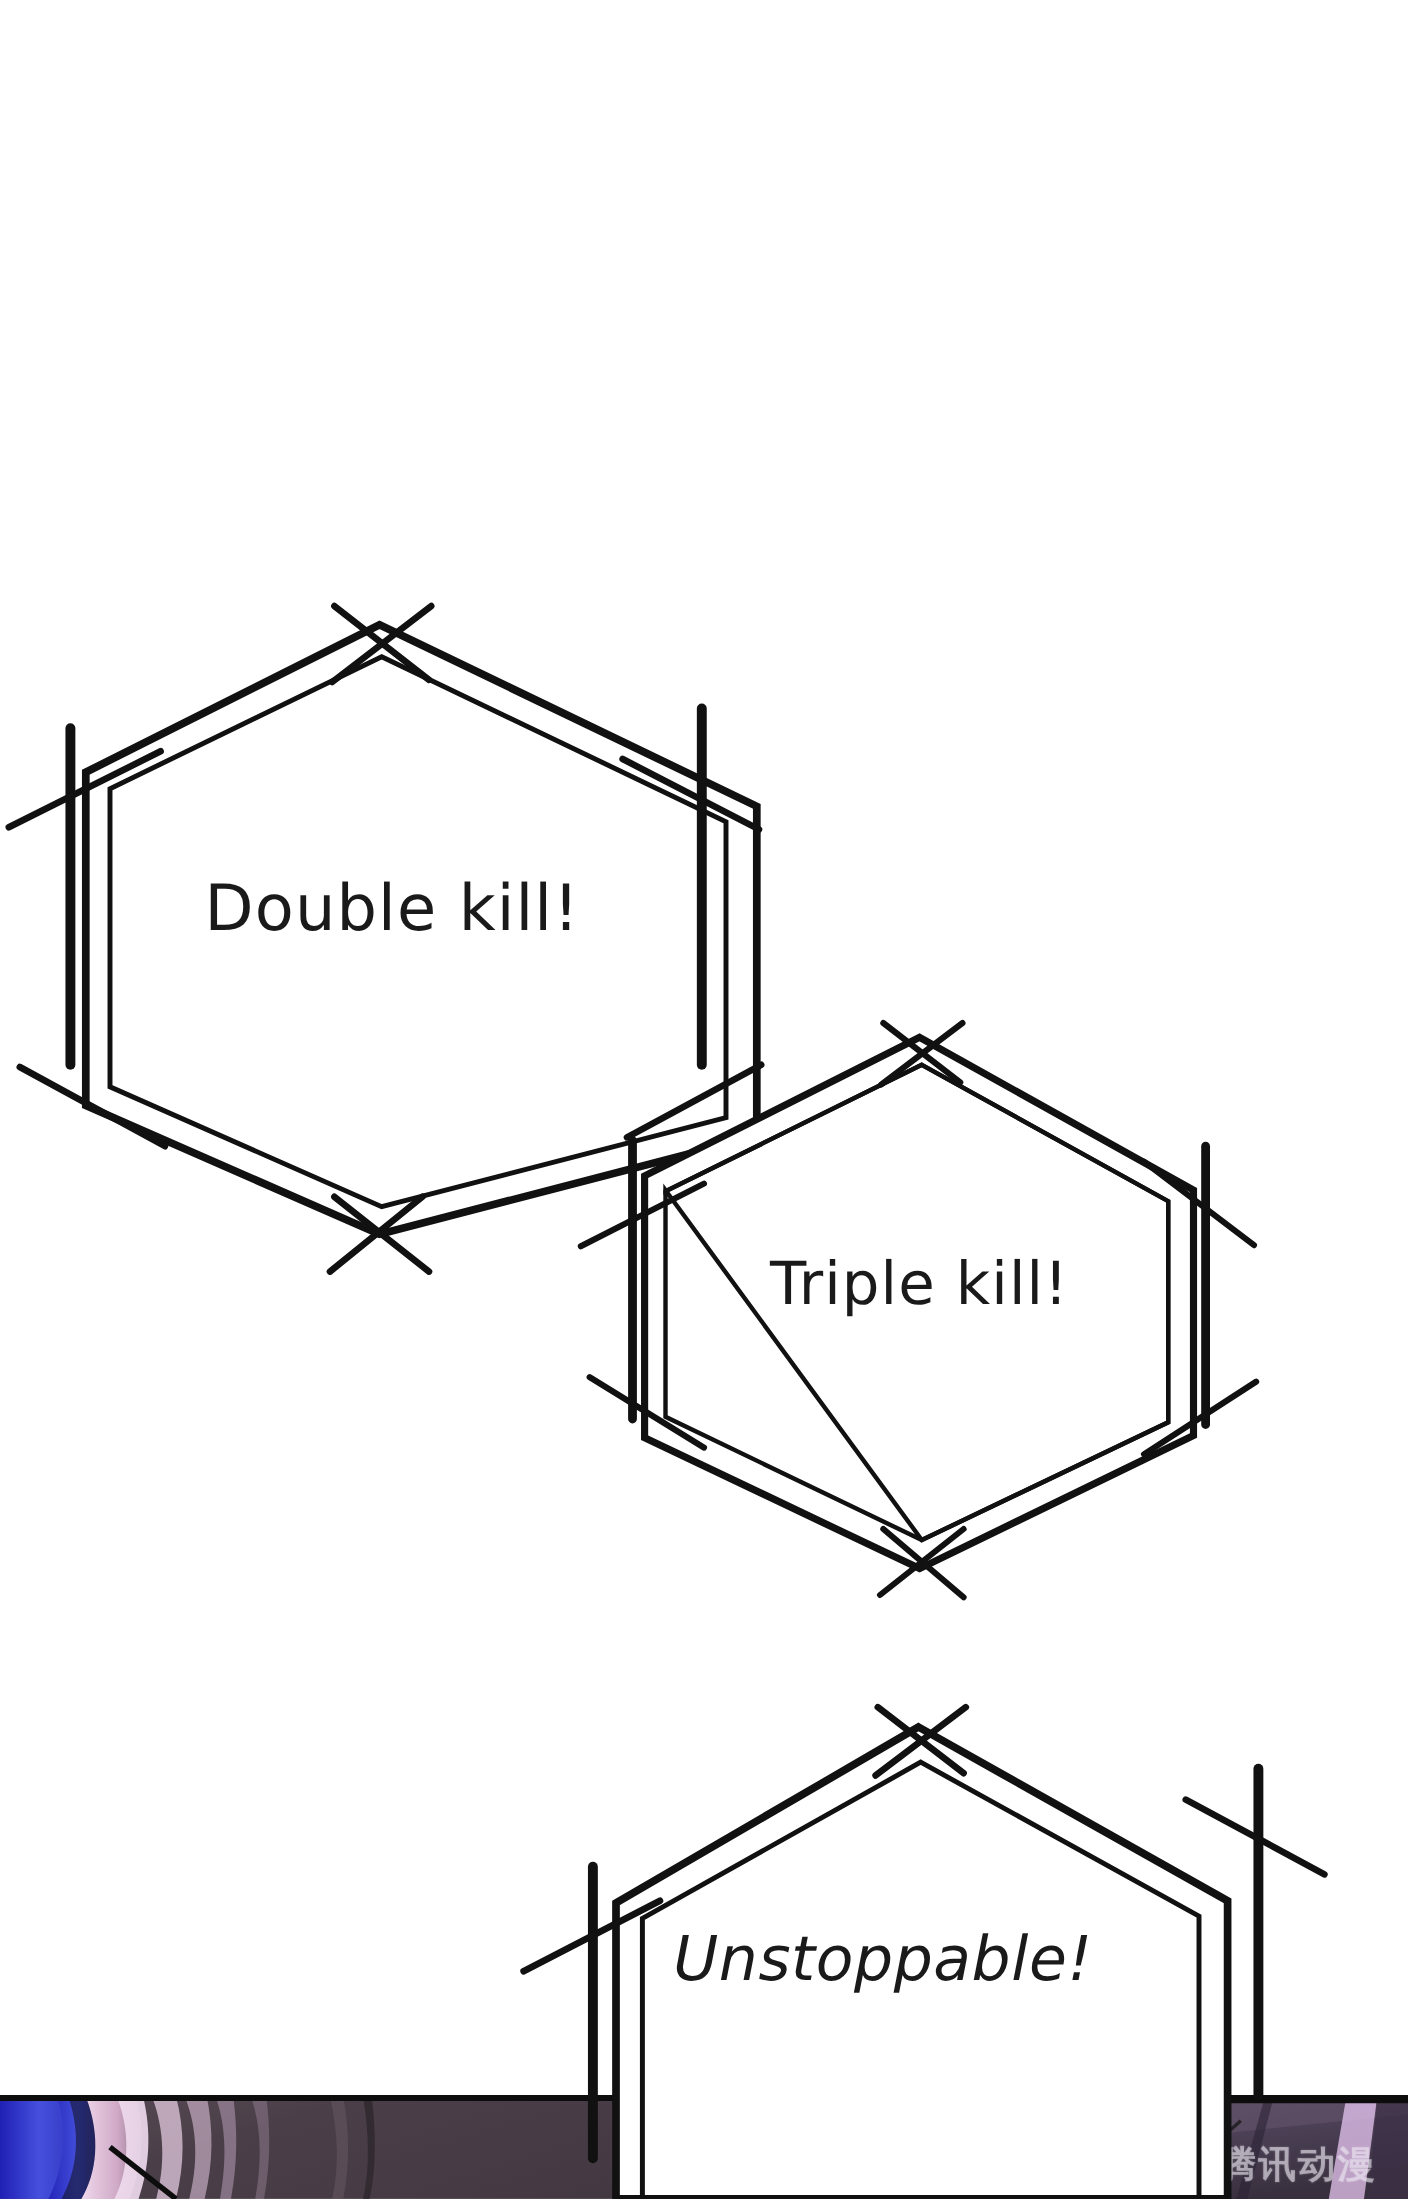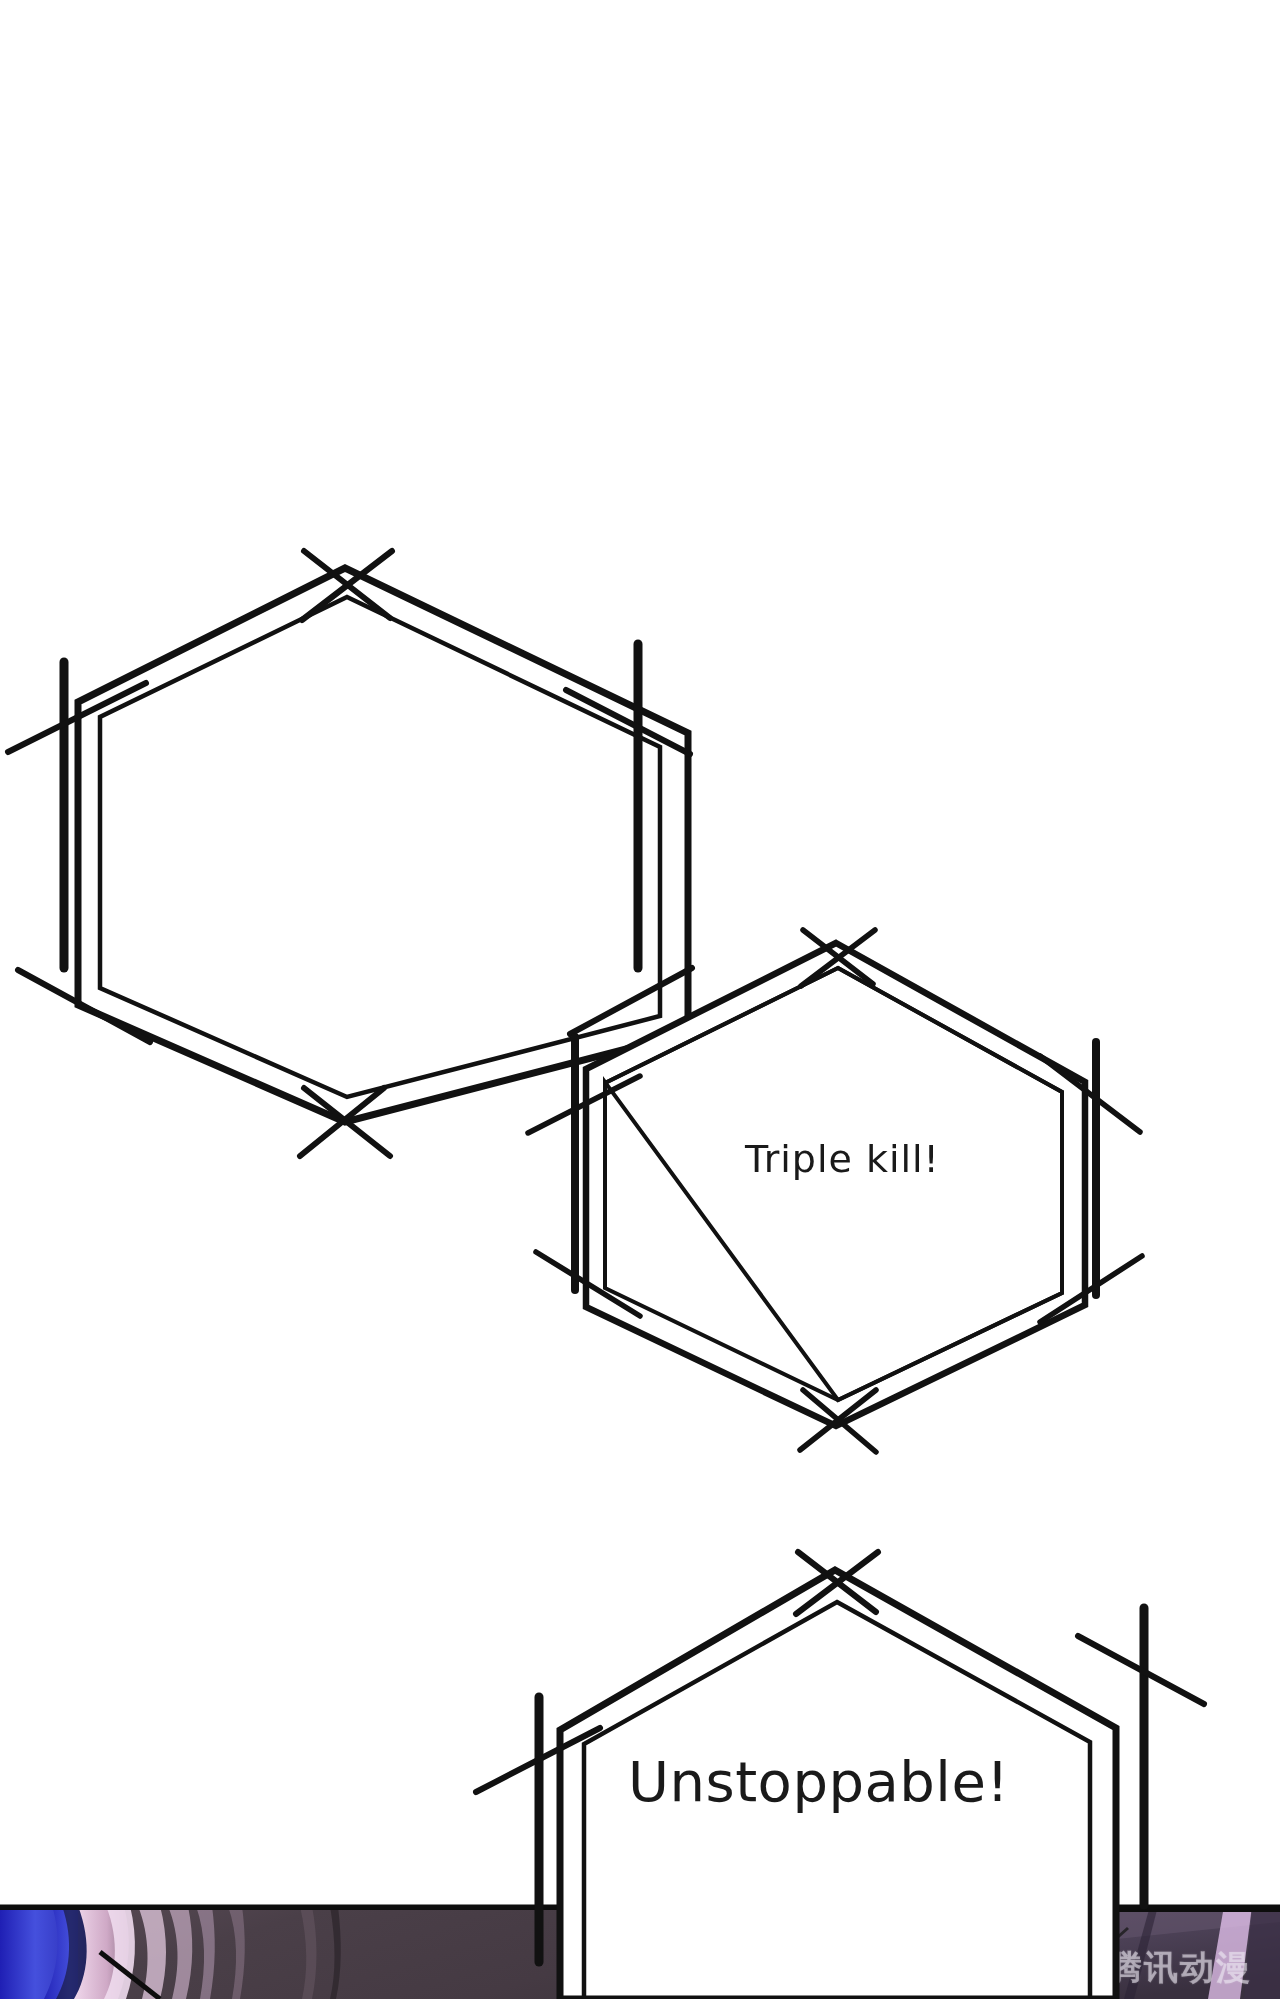--- a/index.html
+++ b/index.html
@@ -27,22 +27,22 @@
   .hex-label {
     position: absolute;
     color: #1a1a1a;
     font-family: "DejaVu Sans", sans-serif;
     font-weight: 400;
     letter-spacing: 0.5px;
     white-space: nowrap;
     line-height: 1;
   }
   #label-0 { left: 186px; top: 796px;  font-size: 58px; letter-spacing: 1px; }
-  #label-1 { left: 745px; top: 1140px; font-size: 38px; letter-spacing: 1px; }
-  #label-2 { left: 628px; top: 1754px; font-size: 56px; letter-spacing: 0.5px; }
+  #label-1 { left: 700px; top: 1140px; font-size: 54px; letter-spacing: 1px; }
+  #label-2 { left: 612px; top: 1754px; font-size: 56px; letter-spacing: 0.5px; font-style: italic; }
 
   .panel-wrap {
     position: absolute;
     left: 0;
     top: 1892px;
     width: 1280px;
     height: 107px;
     overflow: hidden;
   }
   .watermark {
@@ -183,18 +183,19 @@
         <line x1="878" y1="1552" x2="796" y2="1614" stroke-width="6"></line>
         <line x1="539" y1="1697" x2="539" y2="1962" stroke-width="9"></line>
         <line x1="476" y1="1792" x2="600" y2="1728" stroke-width="6"></line>
         <line x1="1144" y1="1608" x2="1144" y2="1905" stroke-width="9"></line>
         <line x1="1078" y1="1636" x2="1204" y2="1704" stroke-width="6"></line>
       </g>
 
     </g>
   </svg>
 
+  <div class="hex-label" id="label-0">Double kill!</div>
 
   <div class="hex-label" id="label-1">Triple kill!</div>
 
   <div class="hex-label" id="label-2">Unstoppable!</div>
 
 </div>
 
 </body></html>

